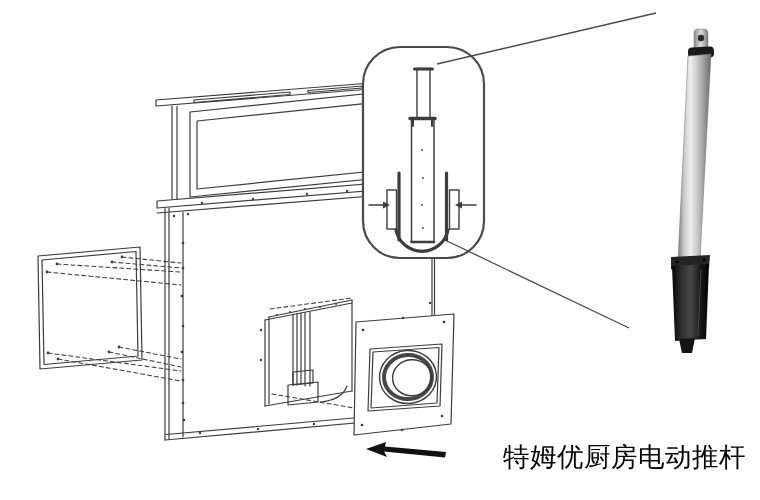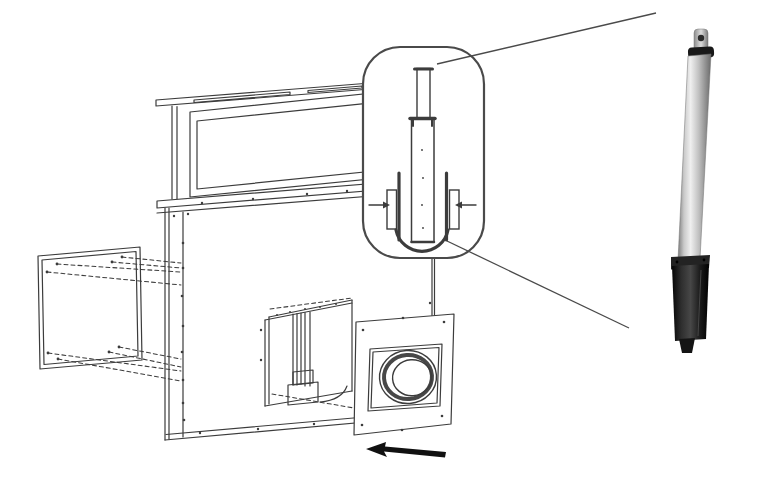--- a/index.html
+++ b/index.html
@@ -190,13 +190,14 @@
     <polygon points="688,56 711,54 700,259 678,260.5" fill="url(#gSilver)" stroke="#6e6e6e" stroke-width="0.5"></polygon>
     <polygon points="671,257 710,255 709,268 671,269.5" fill="#232323"></polygon>
     <polygon points="672,266 709,264 706,339 675,341" fill="url(#gDark)"></polygon>
     <circle cx="677" cy="262" r="1.4" fill="#000"></circle>
     <circle cx="704" cy="260" r="1.4" fill="#000"></circle>
     <path d="M701,270 L698,336" stroke="#4f4f4f" stroke-width="1" opacity="0.8" fill="none"></path>
     <polygon points="679,339 695,338 692,353 682,353" fill="#141414"></polygon>
   </g>
 </svg>
 
+<div class="caption">特姆优厨房电动推杆</div>
 </div>
 
 </body></html>

